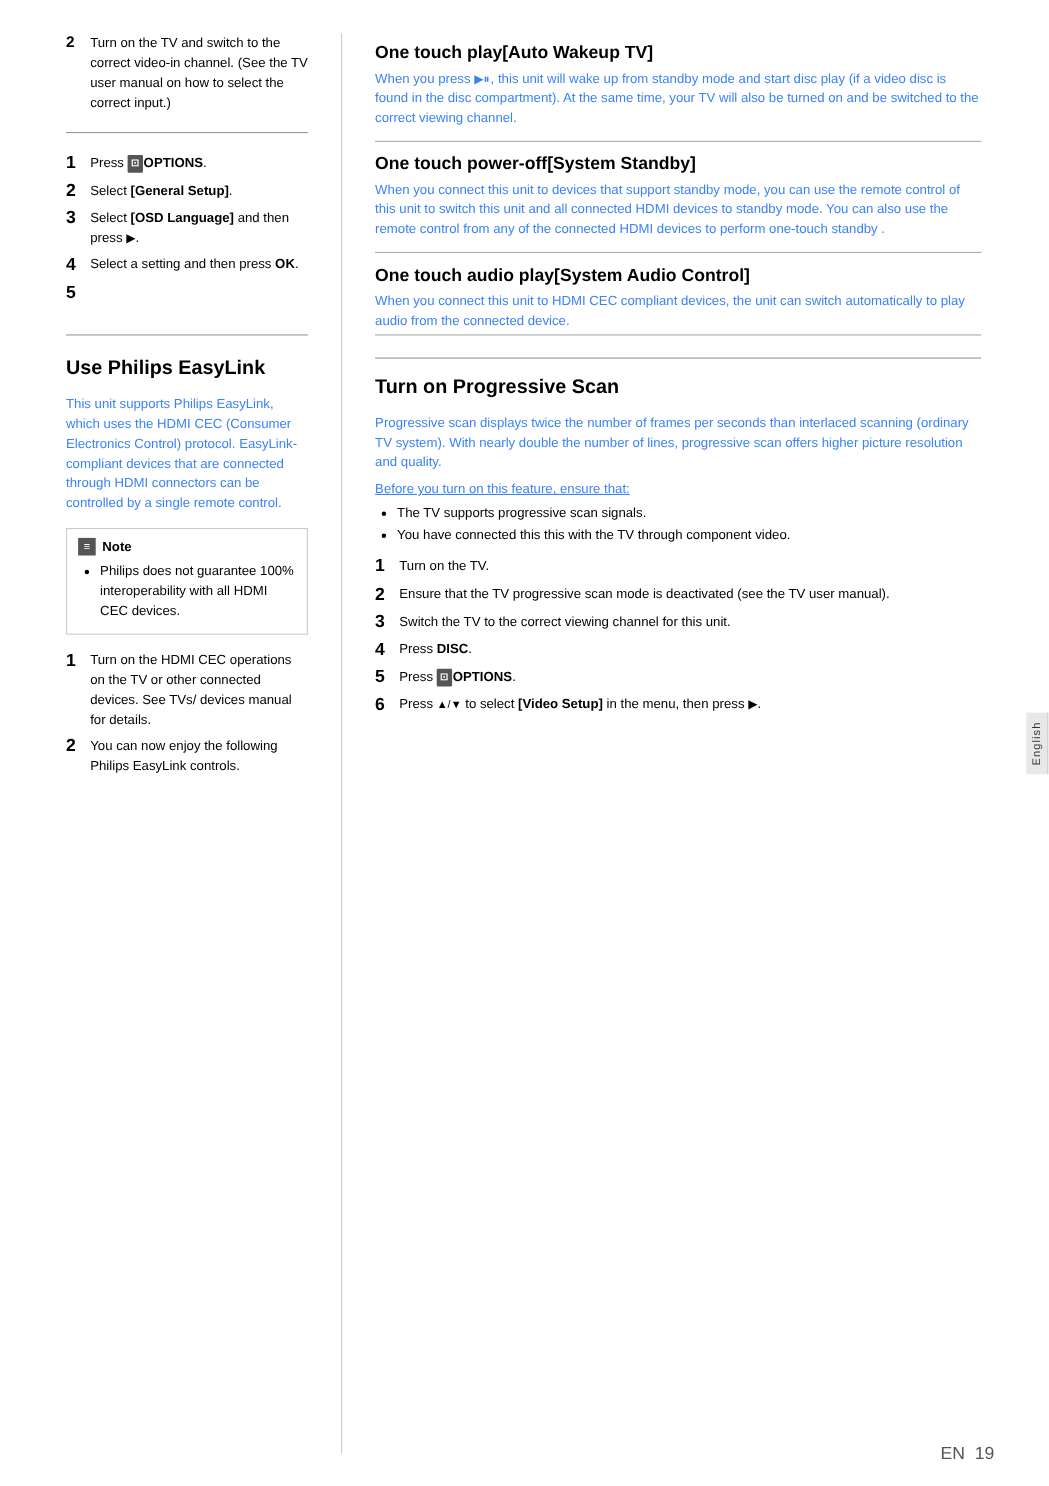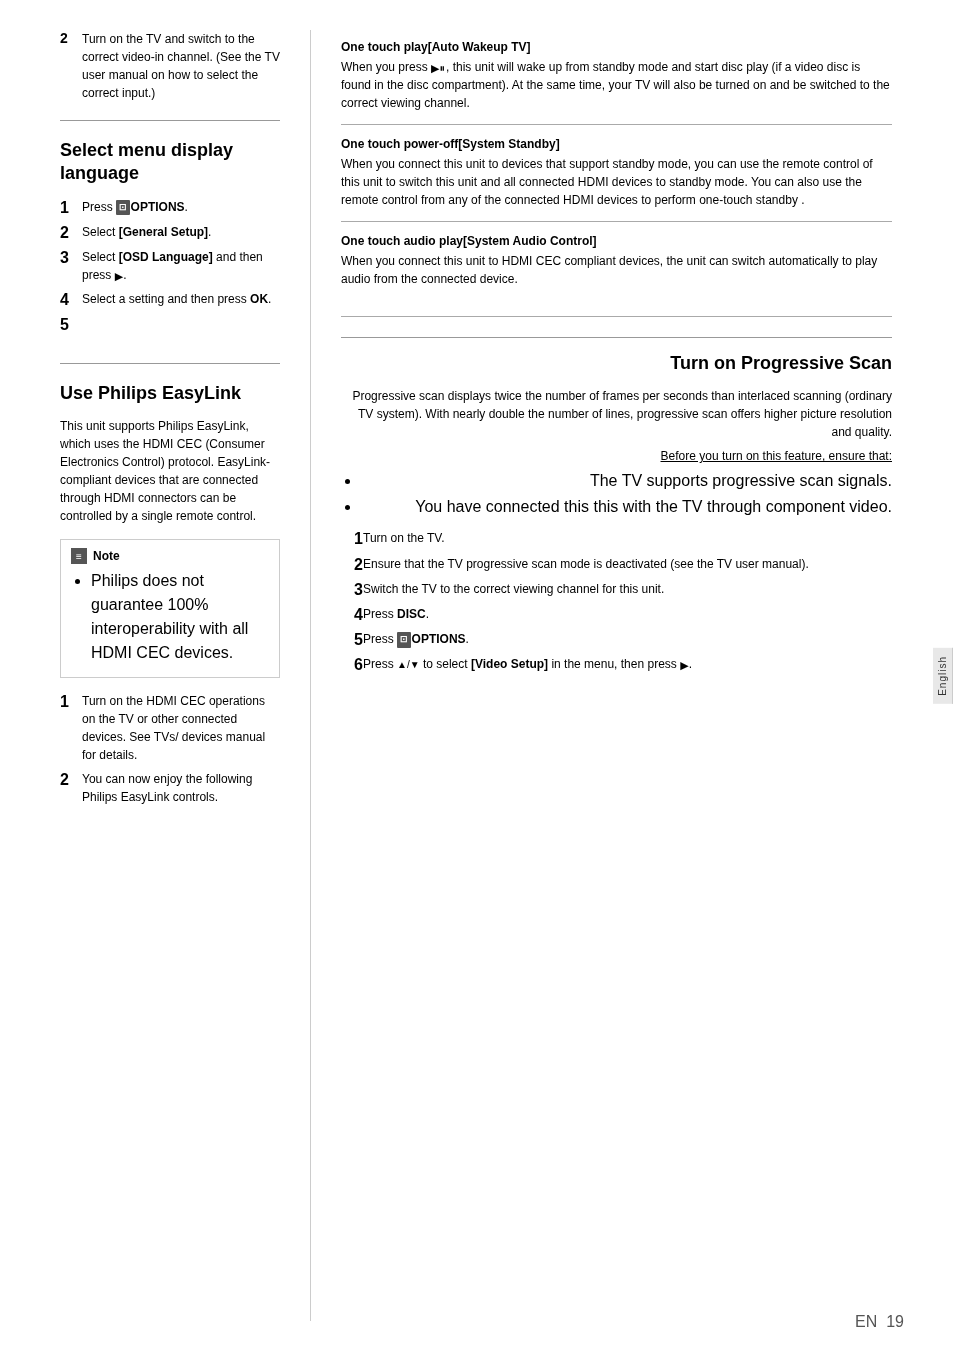--- a/index.html
+++ b/index.html
@@ -60,21 +60,21 @@
     }
     .section-title {
       font-size: 18px;
       font-weight: bold;
       margin-bottom: 12px;
       line-height: 1.3;
     }
     .section-body {
       font-size: 12px;
       line-height: 1.5;
-      color: #000000;
+      color: #3b82f6;
     }
     .step-list {
       list-style: none;
       padding: 0;
       margin: 0;
     }
     .step-item {
       display: flex;
       flex-direction: row;
       align-items: flex-start;
@@ -122,38 +122,38 @@
     .note-body {
       font-size: 11px;
       line-height: 1.4;
     }
     .bullet-list {
       list-style: disc;
       padding-left: 20px;
       margin: 4px 0;
     }
     .bullet-list li {
-      font-size: 16px;
+      font-size: 12px;
       line-height: 1.5;
       margin-bottom: 2px;
     }
     .divider {
       border: none;
       border-top: 1px solid #999;
       margin: 18px 0;
     }
     .intro-item {
       margin-bottom: 14px;
       padding-left: 0;
     }
     .intro-item .step-num {
       font-size: 14px;
     }
     .subsection-title {
-      font-size: 12px;
+      font-size: 16px;
       font-weight: bold;
       margin-bottom: 4px;
       margin-top: 10px;
     }
     .page-footer {
       position: absolute;
       bottom: 20px;
       right: 50px;
       font-size: 16px;
       color: #555;
@@ -190,26 +190,25 @@
     .right-col-inner {
       padding-left: 10px;
     }
     .touch-section {
       border-bottom: 1px solid #aaa;
       padding-bottom: 12px;
       margin-bottom: 12px;
     }
     .touch-section-last {
       border-bottom: 1px solid #aaa;
-      padding-bottom: 28px;
+      padding-bottom: 4px;
       margin-bottom: 20px;
     }
     .progress-scan-section {
       margin-top: 10px;
-      text-align: right;
     }
     .col-divider {
       border-top: 1px solid #999;
       margin-bottom: 14px;
     }
   </style>
 </head>
 <body>
 
 <div class="page">
@@ -225,21 +224,20 @@
       <div class="section intro-item">
         <div class="step-item">
           <span class="step-num">2</span>
           <span class="step-text">Turn on the TV and switch to the correct video-in channel. (See the TV user manual on how to select the correct input.)</span>
         </div>
       </div>
 
       <hr class="divider">
 
       <div class="section">
-        <div class="section-title">Select menu display language</div>
         <ul class="step-list">
           <li class="step-item">
             <span class="step-num">1</span>
             <span class="step-text">Press <span class="options-icon">⊡</span><strong>OPTIONS</strong>.</span>
           </li>
           <li class="step-item">
             <span class="step-num">2</span>
             <span class="step-text">Select <strong>[General Setup]</strong>.</span>
           </li>
           <li class="step-item">

